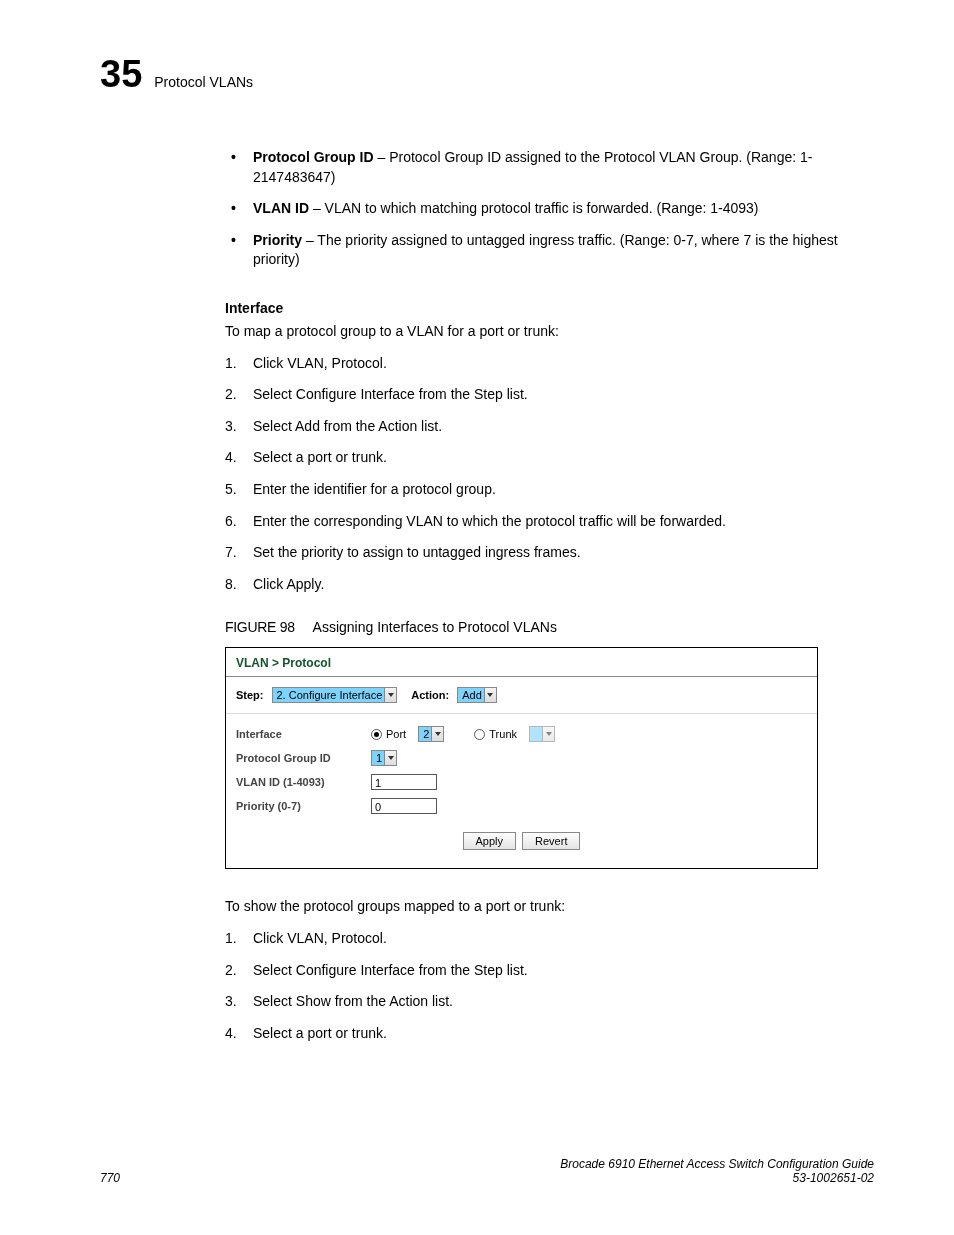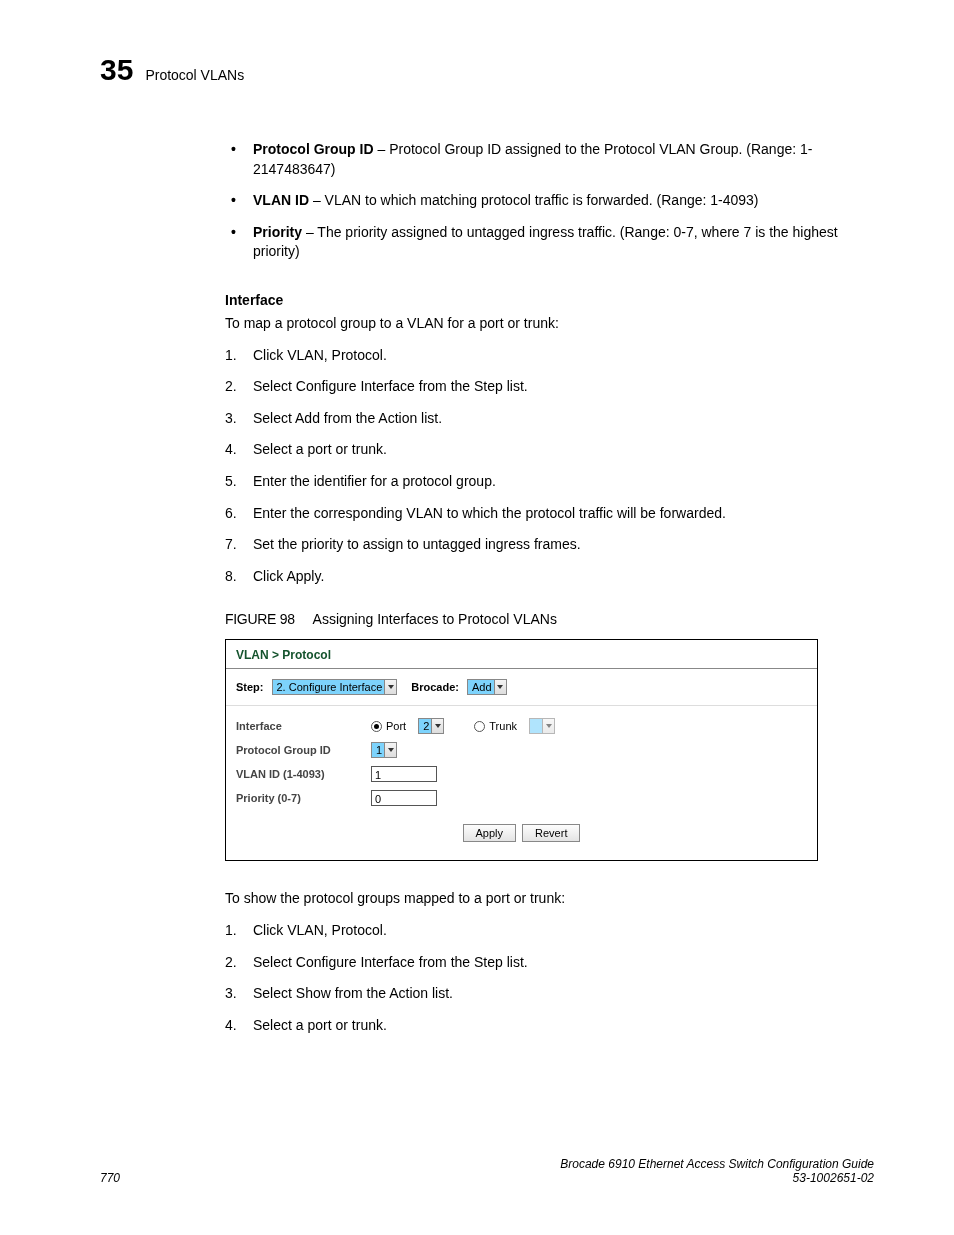--- a/index.html
+++ b/index.html
@@ -7,21 +7,21 @@
     font-family: Arial, Helvetica, sans-serif;
     font-size: 14px;
     color: #000;
     background: #fff;
     width: 954px;
     height: 1235px;
     position: relative;
     padding: 55px 80px 50px 100px;
   }
   .header { display: flex; align-items: baseline; gap: 12px; margin-bottom: 55px; }
-  .chapter-num { font-size: 30px; font-weight: bold; line-height: 1; }
+  .chapter-num { font-size: 38px; font-weight: bold; line-height: 1; }
   .chapter-title { font-size: 14px; }
   .content { margin-left: 125px; }
   .bullet-list { list-style: none; margin-bottom: 30px; margin-top: 8px; }
   .bullet-list li { position: relative; padding-left: 28px; margin-bottom: 12px; line-height: 1.4; }
   .bullet-list li::before { content: "•"; position: absolute; left: 6px; font-weight: bold; }
   .bold { font-weight: bold; }
   .section-heading { font-weight: bold; margin-bottom: 6px; margin-top: 20px; }
   .para { margin-bottom: 12px; line-height: 1.4; }
   .num-list { list-style: none; margin-bottom: 25px; }
   .num-list li { position: relative; padding-left: 28px; margin-bottom: 12px; line-height: 1.4; }
@@ -151,21 +151,21 @@
   </div>
 
   <div class="figure-box">
     <div class="fig-header">VLAN &gt; Protocol</div>
     <div class="fig-toolbar">
       <span class="bold">Step:</span>
       <span class="fig-select med">
         <span>2. Configure Interface</span>
         <span class="dd-btn"></span>
       </span>
-      <span class="bold" style="margin-left:6px">Brocade:</span>
+      <span class="bold" style="margin-left:6px">Action:</span>
       <span class="fig-select act">
         <span>Add</span>
         <span class="dd-btn"></span>
       </span>
     </div>
     <div class="fig-body">
 
       <div class="fig-row">
         <div class="fig-lbl-col">Interface</div>
         <div class="fig-ctrl-col">

